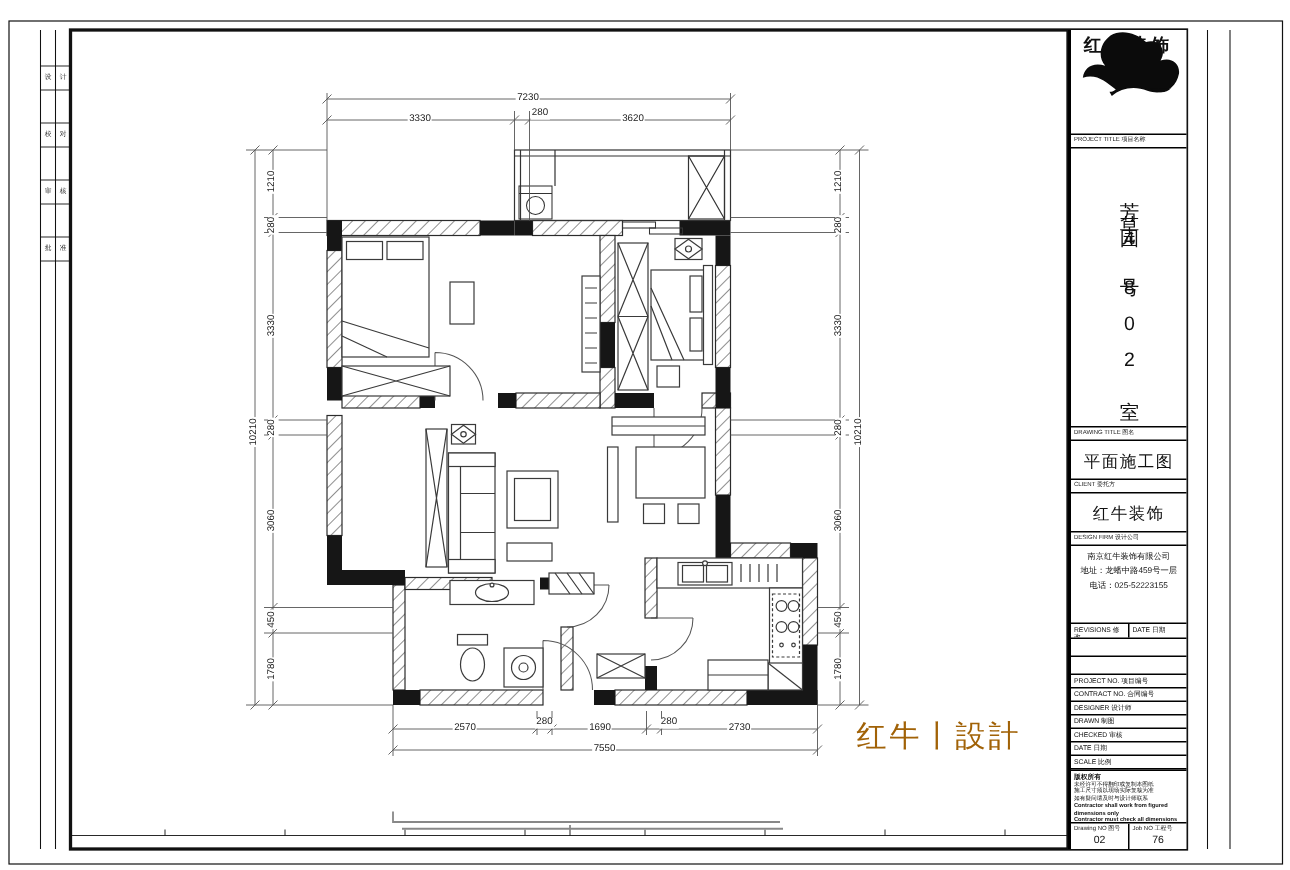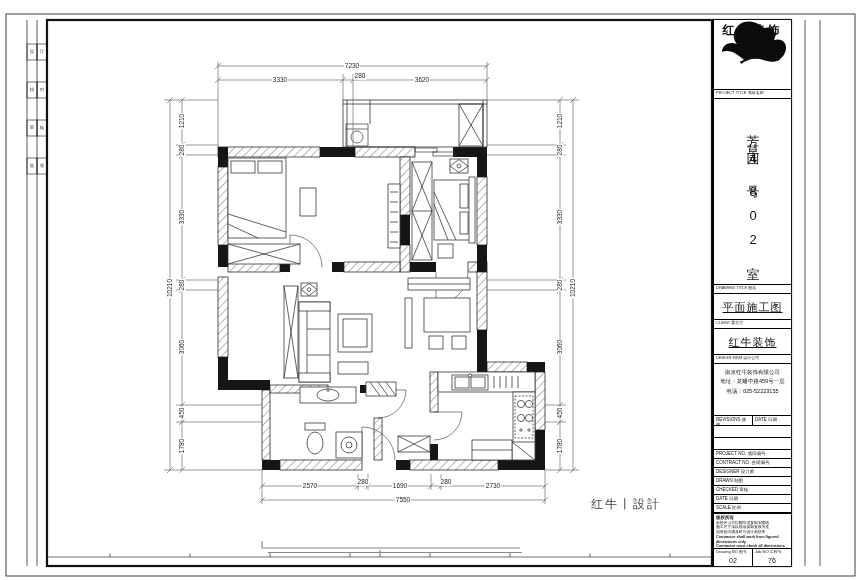--- a/index.html
+++ b/index.html
@@ -5,28 +5,28 @@
   html,body{margin:0;padding:0;background:#e8e8e8;}
   #sheet{position:relative;width:860px;height:580px;background:#ffffff;overflow:hidden;
          font-family:"Liberation Sans","DejaVu Sans",sans-serif;color:#111;}
   svg{position:absolute;left:0;top:0;}
   .dimh,.dimv{position:absolute;font-size:6.5px;color:#222;background:#fff;line-height:1;
      padding:0 1px;white-space:nowrap;z-index:3;}
   .dimh{transform:translate(-50%,-50%);}
   .dimv{transform:translate(-50%,-50%) rotate(-90deg);}
   .caption{position:absolute;left:393px;top:532px;transform:translate(-50%,-50%);
      font-size:27px;letter-spacing:4px;color:#000;white-space:nowrap;z-index:3;}
-  .watermark{position:absolute;left:626px;top:504px;transform:translate(-50%,-50%);
-     font-size:12px;letter-spacing:2px;color:#404040;white-space:nowrap;z-index:3;}
+  .watermark{position:absolute;left:626px;top:491px;transform:translate(-50%,-50%);
+     font-size:20px;letter-spacing:2px;color:#a16207;white-space:nowrap;z-index:3;}
   
   #tb{position:absolute;left:712px;top:20px;width:79px;height:546px;border-left:2px solid #000;
       box-sizing:border-box;z-index:2;background:#fff;}
   .tbsec{box-sizing:border-box;border-bottom:1px solid #000;overflow:hidden;position:relative;}
   .tblabel{font-size:4px;color:#222;padding:1px 2px 0 2px;line-height:1.2;white-space:nowrap;}
-  .tbbig{text-align:center;font-size:11px;letter-spacing:1px;padding-top:6px;text-decoration:underline;}
+  .tbbig{text-align:center;font-size:11px;letter-spacing:1px;padding-top:6px;}
   .brand{text-align:center;font-size:12px;font-weight:bold;letter-spacing:3px;margin-top:2px;}
   .vertname{writing-mode:vertical-rl;text-orientation:upright;font-size:13px;letter-spacing:9px;
       margin:10px auto 0 auto;height:170px;text-align:center;}
   .firmline{font-size:6px;text-align:center;line-height:1.55;white-space:nowrap;transform:scale(.92);}
   .revhead{display:flex;font-size:4.5px;}
   .revhead div{flex:1;border-right:1px solid #000;padding:1px 2px;box-sizing:border-box;}
   .revhead div:last-child{border-right:none;}
   .revrow{height:12px;border-bottom:1px solid #000;box-sizing:border-box;}
   .inforow{height:9px;border-bottom:1px solid #000;box-sizing:border-box;font-size:4.5px;
       padding:1px 2px;white-space:nowrap;overflow:hidden;}

